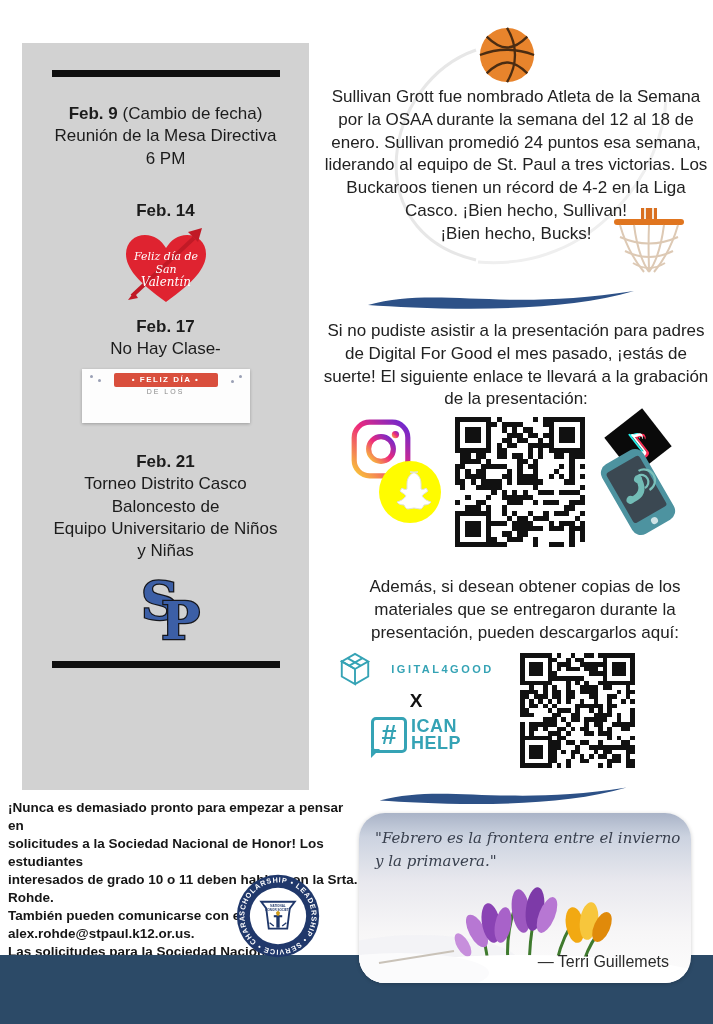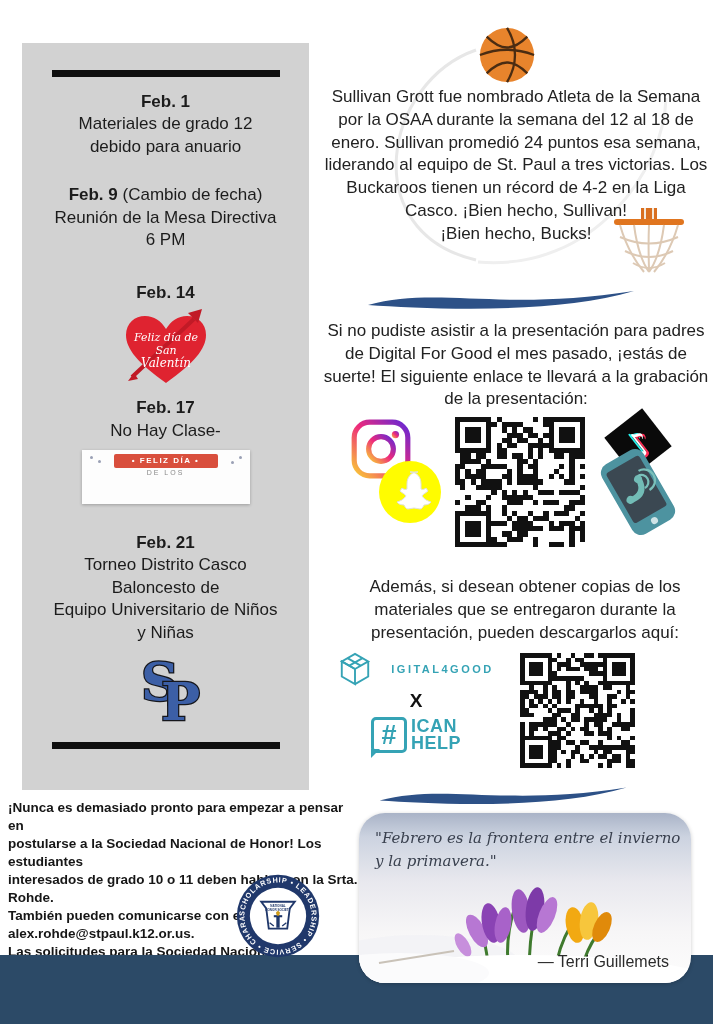--- a/index.html
+++ b/index.html
@@ -76,25 +76,20 @@
 <div id="page">
 
   <svg class="abs curve-bg" width="370" height="255" viewBox="0 0 370 255">
     <path d="M150 240 C 30 212 58 62 150 30" stroke="#e7e7e7" stroke-width="3" fill="none"></path>
     <path d="M152 242 C 268 252 338 150 340 78" stroke="#efefef" stroke-width="3" fill="none"></path>
   </svg>
 
   <aside class="sidebar">
     <div class="rule rule-top"></div>
 
-    <div class="mt14">
-      <div class="ev-date">Feb. 1</div>
-      <div class="ev-line">Materiales de grado 12</div>
-      <div class="ev-line">debido para anuario</div>
-    </div>
 
     <div class="mt26">
       <div class="ev-date"><span>Feb. 9</span><span class="ev-suffix"> (Cambio de fecha)</span></div>
       <div class="ev-line">Reunión de la Mesa Directiva</div>
       <div class="ev-line">6 PM</div>
     </div>
 
     <div class="mt30">
       <div class="ev-date">Feb. 14</div>
       <div class="heart-wrap">
@@ -937,21 +932,21 @@
     </svg>
     <div class="quote-text">
       <div>"Febrero es la frontera entre el invierno</div>
       <div>y la primavera."</div>
     </div>
     <div class="quote-attr">— Terri Guillemets</div>
   </div>
 
   <div class="abs nhs-text">
     <div>¡Nunca es demasiado pronto para empezar a pensar en</div>
-    <div>postularse a la Sociedad Nacional de Honor! Los estudiantes</div>
+    <div>solicitudes a la Sociedad Nacional de Honor! Los estudiantes</div>
     <div>interesados de grado 10 o 11 deben hablar con la Srta. Rohde.</div>
     <div>También pueden comunicarse con ella en</div>
     <div>alex.rohde@stpaul.k12.or.us.</div>
     <div>Las solicitudes para la Sociedad Nacional</div>
     <div>de Honor deben presentarse antes</div>
     <div>del 20 de marzo.</div>
   </div>
 
   <svg class="abs nhs-seal" width="84" height="84" viewBox="0 0 100 100">
     <defs>

